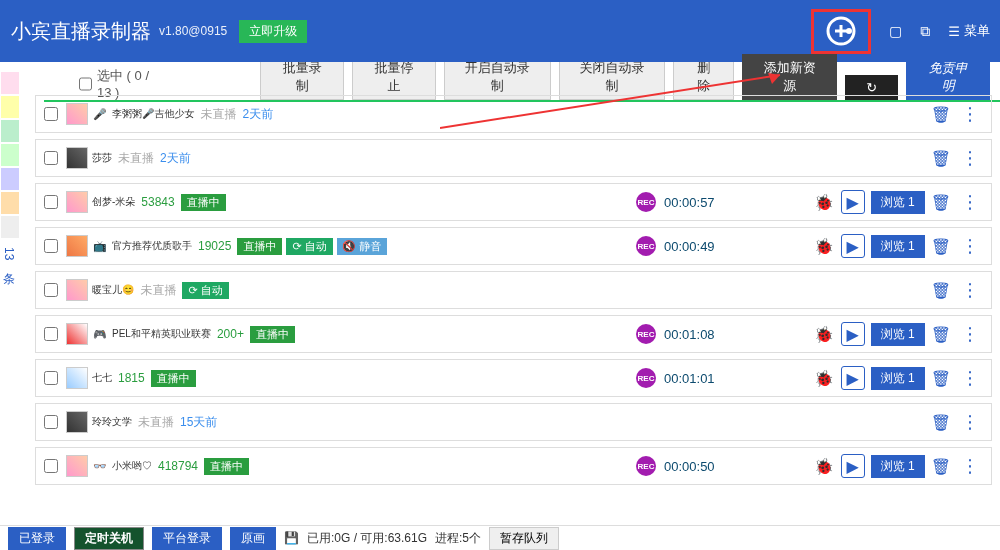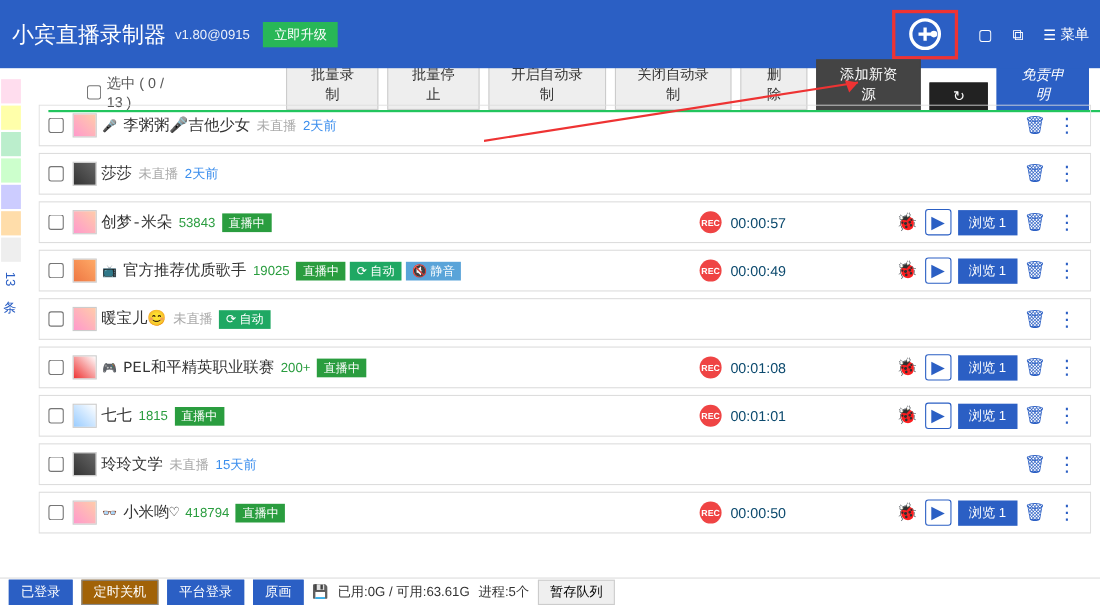--- a/index.html
+++ b/index.html
@@ -31,46 +31,46 @@
 
 .content { position: absolute; left: 35px; right: 8px; top: 95px; bottom: 25px; overflow-y: auto; }
 .row { border: 1px solid #ddd; margin-bottom: 6px; height: 38px; display: flex; align-items: center; padding: 0 8px; position: relative; }
 .row-chk { width: 14px; height: 14px; margin-right: 8px; }
 .avatar { width: 22px; height: 22px; background: linear-gradient(45deg,#f9c,#fca); border: 1px solid #ccc; margin-right: 4px; }
 .avatar.a2 { background: linear-gradient(45deg,#333,#666); }
 .avatar.a3 { background: linear-gradient(45deg,#e74,#fa6); }
 .avatar.a4 { background: linear-gradient(45deg,#e33,#fff); }
 .avatar.a5 { background: linear-gradient(45deg,#9cf,#fff); }
 .mini-icon { width: 16px; height: 16px; margin-right: 4px; display: inline-flex; align-items: center; justify-content: center; font-size: 11px; }
-.name-text { font-size: 14px; color: #333; margin-right: 6px; font-family: Liberation Mono, monospace; }
+.name-text { font-size: 10px; color: #333; margin-right: 6px; }
 .off-text { font-size: 12px; color: #aaa; margin-right: 6px; }
 .time-ago { font-size: 12px; color: #3b8eed; margin-right: 6px; }
 .viewer-count { font-size: 12px; color: #2a9d3f; margin-right: 6px; }
 .live-badge { background: #2a9d3f; color: #fff; font-size: 11px; padding: 1px 6px; margin-right: 4px; }
 .auto-badge { background: #1fa863; color: #fff; font-size: 11px; padding: 1px 6px; margin-right: 4px; display: inline-flex; align-items: center; gap: 2px; }
 .mute-badge { background: #5aa4d9; color: #fff; font-size: 11px; padding: 1px 6px; margin-right: 16px; display: inline-flex; align-items: center; gap: 2px; }
 
 .row-mid { position: absolute; left: 600px; display: flex; align-items: center; gap: 8px; }
-.rec-icon { width: 20px; height: 20px; background: #ef4444; color: #fff; border-radius: 50%; display: flex; align-items: center; justify-content: center; font-size: 8px; font-weight: bold; }
+.rec-icon { width: 20px; height: 20px; background: #a21caf; color: #fff; border-radius: 50%; display: flex; align-items: center; justify-content: center; font-size: 8px; font-weight: bold; }
 .duration { font-size: 13px; color: #0c4a6e; }
 
 .row-right { position: absolute; right: 8px; display: flex; align-items: center; gap: 6px; }
 .bug-icon { color: #d22; font-size: 16px; cursor: pointer; }
 .play-btn { width: 24px; height: 24px; border: 1px solid #2b5fc4; border-radius: 3px; display: flex; align-items: center; justify-content: center; color: #2b5fc4; cursor: pointer; }
 .browse-btn { background: #2b5fc4; color: #fff; padding: 3px 10px; font-size: 12px; border: none; cursor: pointer; }
 .del-icon { color: #2b5fc4; font-size: 16px; cursor: pointer; }
 .more-icon { color: #2b5fc4; font-size: 18px; cursor: pointer; padding: 0 4px; }
 
 .red-arrow { position: absolute; top: 70px; left: 440px; pointer-events: none; z-index: 10; }
 
 .footer { position: absolute; bottom: 0; left: 0; right: 0; height: 25px; background: #fff; border-top: 1px solid #ddd; display: flex; align-items: center; padding: 0 8px; font-size: 12px; gap: 8px; }
 .footer-status { color: #2b5fc4; flex: 1; }
 .ft-btn { padding: 2px 10px; font-size: 12px; border: 1px solid #ccc; cursor: pointer; }
 .ft-btn.blue { background: #2b5fc4; color: #fff; border-color: #2b5fc4; }
-.ft-btn.gray { background: #a16207; color: #fff; border-color: #888; }
+.ft-btn.gray { background: #14532d; color: #fff; border-color: #888; font-weight: bold; }
 .disk-icon { color: #2b5fc4; }
 .disk-text { color: #333; }
 .proc-text { color: #333; }
 </style>
 </head>
 <body>
 
 <div class="header">
   <span class="app-title">小宾直播录制器</span>
   <span class="app-version">v1.80@0915</span>

